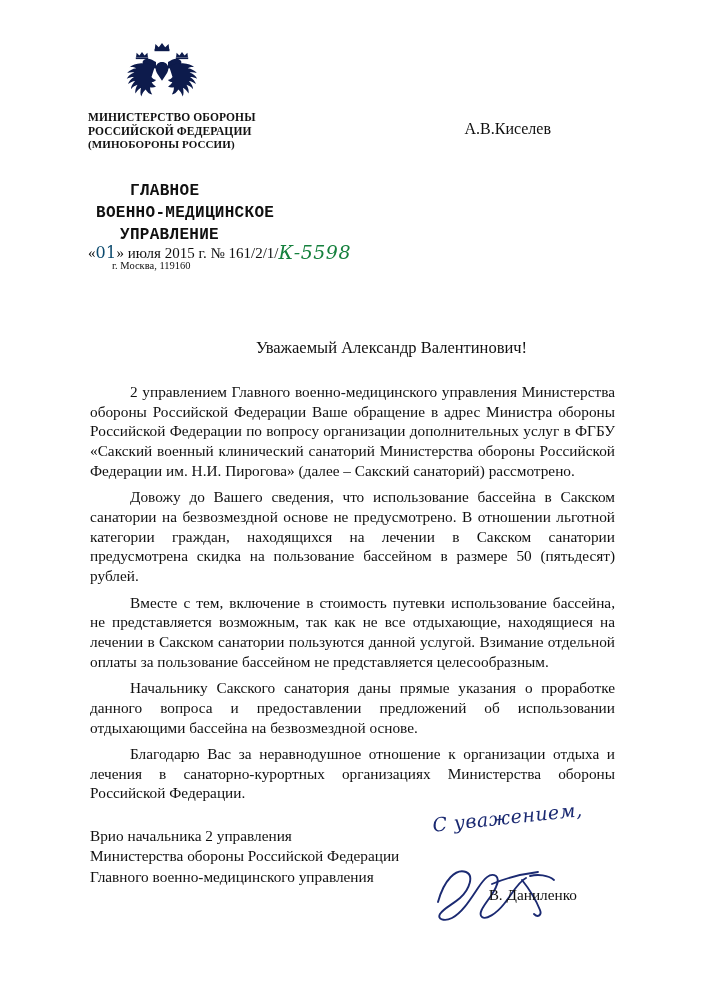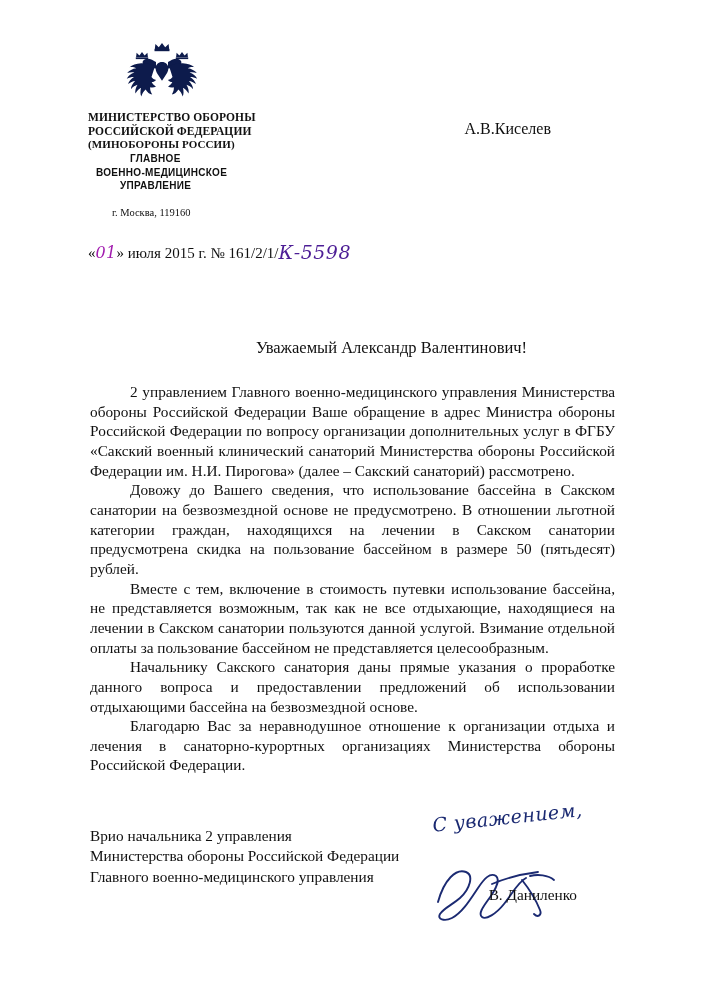--- a/index.html
+++ b/index.html
@@ -46,23 +46,23 @@
     font-weight: bold;
     line-height: 1.22;
     letter-spacing: 0.1px;
     color: #111;
   }
   .ministry-block .sub {
     font-weight: bold;
     font-size: 11px;
   }
   .dept-block {
-    margin-top: 1px;
-    font-family: Liberation Sans, sans-serif;
-    font-size: 10px;
+    margin-top: 30px;
+    font-family: Liberation Mono, monospace;
+    font-size: 16px;
     font-weight: bold;
     line-height: 1.35;
     letter-spacing: 0.3px;
   }
   .dept-block .l1 { margin-left: 42px; }
   .dept-block .l2 { margin-left: 8px; }
   .dept-block .l3 { margin-left: 32px; }
 
   .city-line {
     margin-top: 14px;
@@ -75,29 +75,28 @@
   .ref-line {
     position: absolute;
     left: 88px;
     top: 240px;
     font-size: 15px;
     font-family: "Liberation Serif", serif;
     white-space: nowrap;
   }
   .hand {
     font-family: "DejaVu Serif", serif;
-    font-style: italic;
-    color: #a21caf;
+    color: #0c4a6e;
     font-size: 16px;
     letter-spacing: 0.3px;
   }
   .hand-num {
     font-family: "DejaVu Serif", serif;
     font-style: italic;
-    color: #4c1d95;
+    color: #15803d;
     font-size: 19px;
     letter-spacing: 0.5px;
     position: relative;
     top: 1px;
   }
 
   
   .addressee {
     position: absolute;
     right: 84px;
@@ -125,21 +124,21 @@
     width: 525px;
     font-size: 15.3px;
     line-height: 1.285;
     text-align: justify;
     font-family: "Liberation Serif", serif;
   }
   .body-text p {
     margin: 0;
     text-indent: 40px;
   }
-  .body-text p + p { margin-top: 0px; }
+  .body-text p + p { margin-top: 7px; }
 
   
   .sig-block {
     position: absolute;
     left: 90px;
     top: 826px;
     font-size: 15.3px;
     line-height: 1.33;
     font-family: "Liberation Serif", serif;
   }

